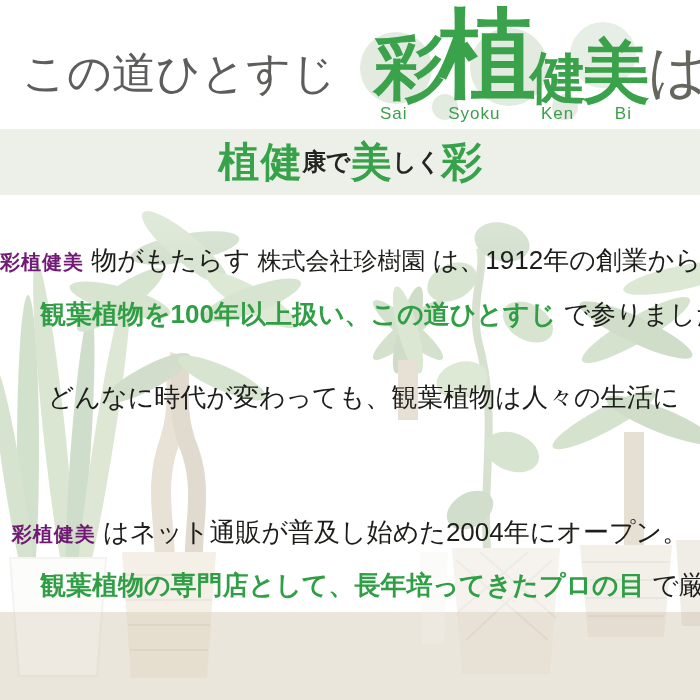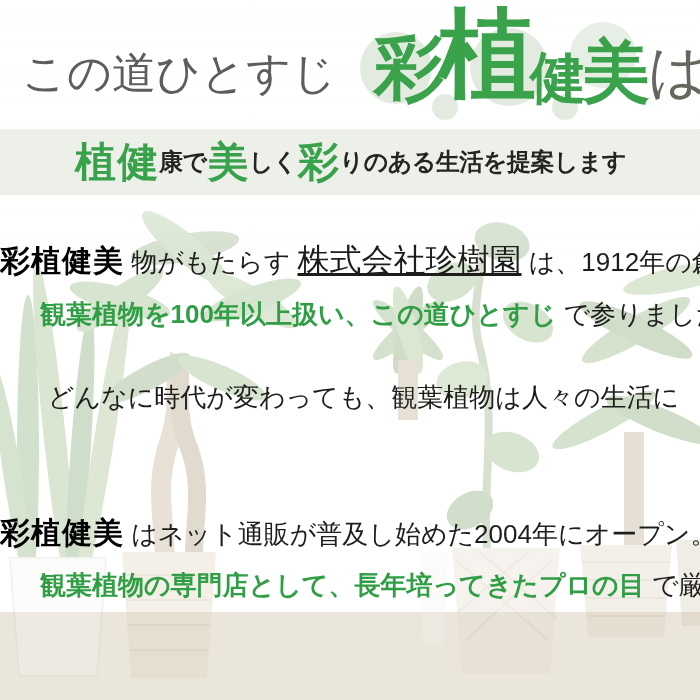--- a/index.html
+++ b/index.html
@@ -54,24 +54,24 @@
   
   .para{
     position:absolute;left:0;width:700px;text-align:center;
     font-size:26px;color:#1d1d1b;font-weight:400;white-space:nowrap;
   }
   .p1{top:233px;} .p1 .line{height:54px;line-height:54px;}
   .p2{top:370px;} .p2 .line{height:55px;line-height:55px;padding-left:27px;}
   .p3{top:506px;} .p3 .line{height:53px;line-height:53px;}
   .seg-brand{
     font-family:"Liberation Serif","DejaVu Serif",serif;
-    color:#000000;font-size:30px;font-weight:700;letter-spacing:1px;
+    color:#701a75;font-size:20px;font-weight:700;letter-spacing:1px;
   }
   .seg-green{color:#2f9e44;font-weight:700;margin-left:40px;}
-  .seg-company{font-size:32px;text-decoration:underline;}
+  .seg-company{font-size:24px;}
 </style>
 </head>
 <body>
 
 <div class="canvas">
 
   <svg class="bg" viewBox="0 0 700 700" aria-hidden="true">
     <defs>
       <linearGradient id="fadeTop" x1="0" y1="0" x2="0" y2="1">
         <stop offset="0" stop-color="#ffffff" stop-opacity="1"></stop>
@@ -169,33 +169,38 @@
     <div class="brand-group">
       <span class="brand-circle bc1"></span>
       <span class="brand-circle bc2"></span>
       <span class="brand-circle bc3"></span>
       <span class="brand-circle bc4"></span>
       <span class="brand-circle bc5"></span>
       <span class="brand-char k0">彩</span>
       <span class="brand-char k1">植</span>
       <span class="brand-char k2">健</span>
       <span class="brand-char k3">美</span>
+      <div class="romaji">
+        <span>Sai</span>
+        <span>Syoku</span>
+        <span>Ken</span>
+        <span>Bi</span>
+      </div>
     </div>
 
     <span class="suffix">は</span>
   </div>
 
   <div class="tagline">
     <span class="em">植</span>
     <span class="em">健</span>
     <span>康で</span>
     <span class="em">美</span>
     <span>しく</span>
     <span class="em">彩</span>
-    <span>りのある生活を提案します</span>
   </div>
 
   <div class="para p1">
     <div class="line">
       <span class="seg-brand">彩植健美</span>
       <span>物がもたらす </span>
       <span class="seg-company">株式会社珍樹園</span>
       <span> は、1912年の創業から</span>
     </div>
     <div class="line">

